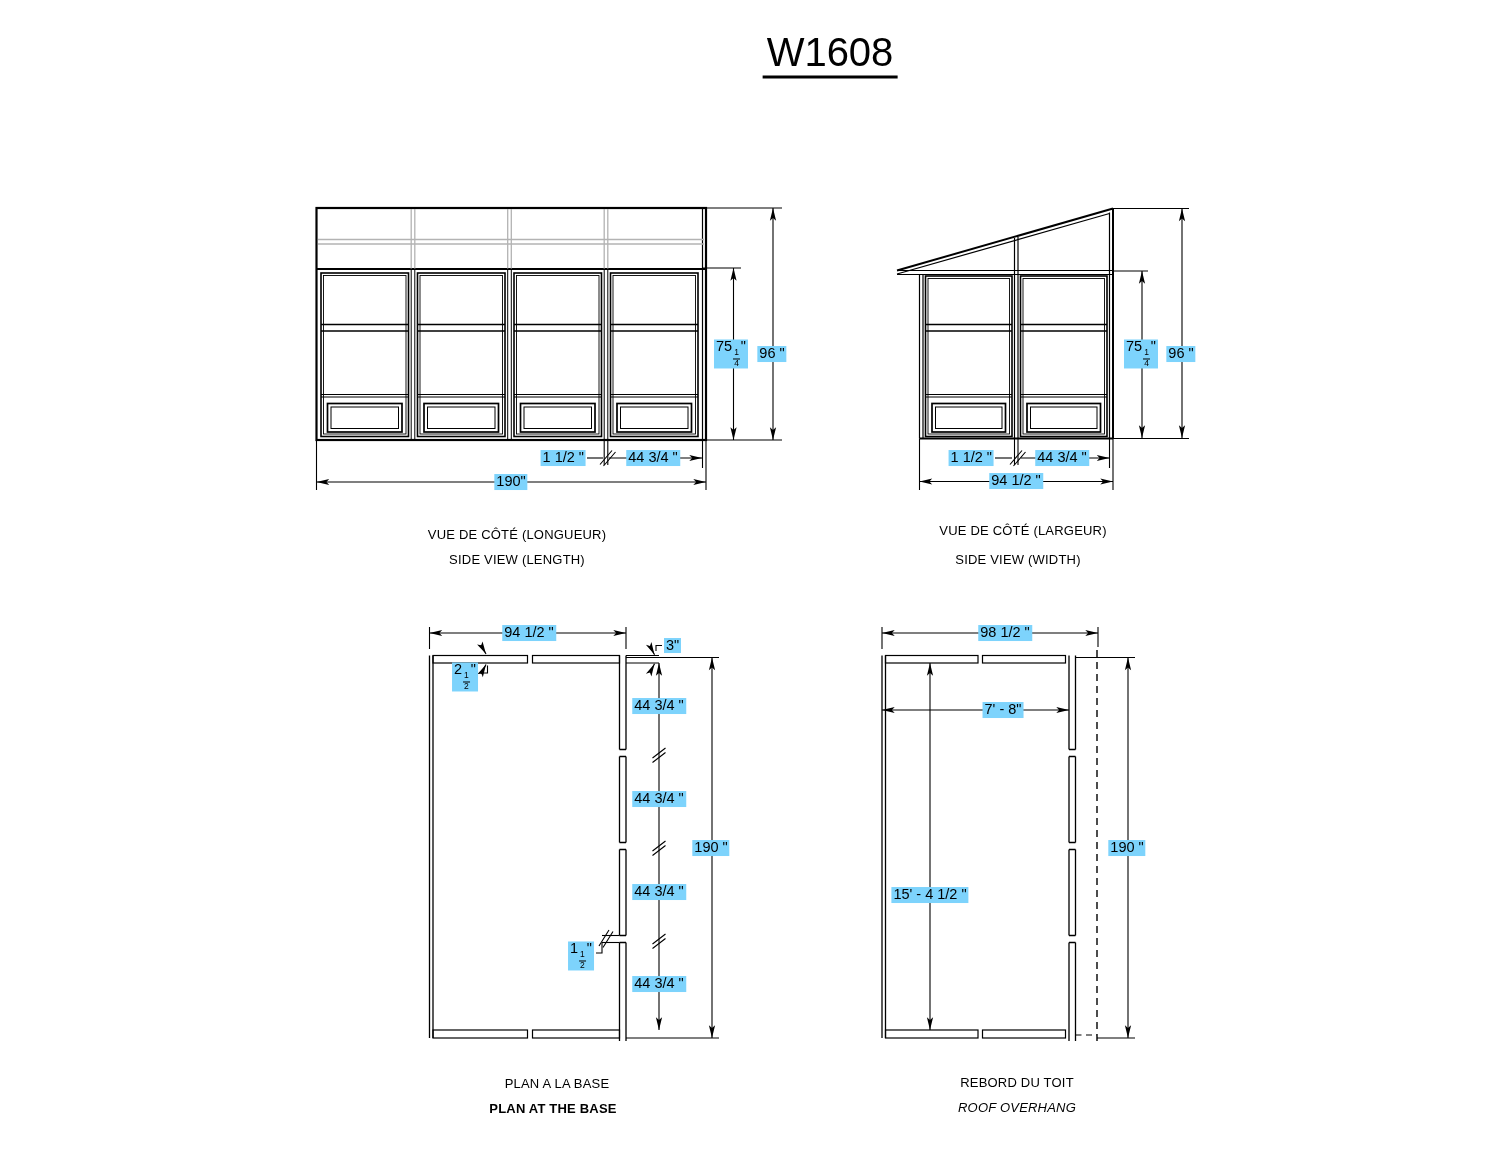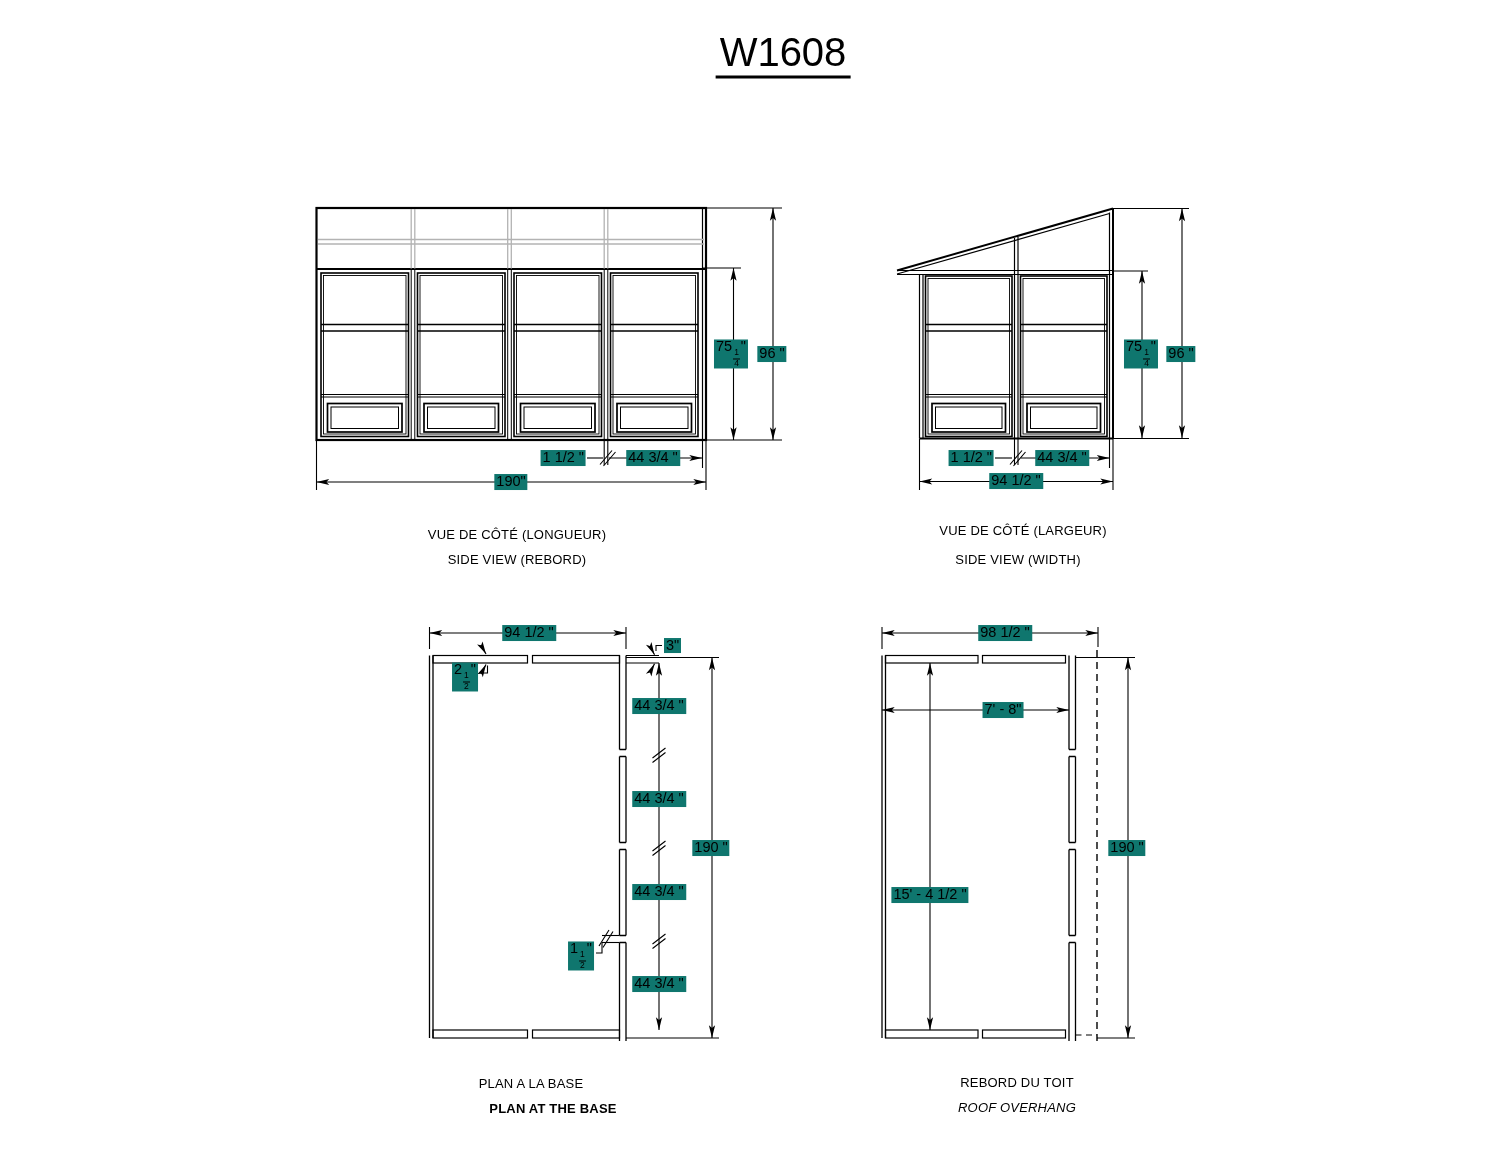--- a/index.html
+++ b/index.html
@@ -1,24 +1,24 @@
 <!DOCTYPE html>
 <html><head>
 <meta charset="utf-8">
 <style>
   html,body{margin:0;padding:0;background:#fff;}
   #sheet{position:relative;width:1500px;height:1159px;background:#ffffff;overflow:hidden;
          font-family:"Liberation Sans",sans-serif;color:#000;}
   #linework{position:absolute;left:0;top:0;}
   .lbl{position:absolute;white-space:nowrap;color:#000;}
-  .dim{font-size:14.5px;background:#0f766e;padding:0 2px;transform:translate(-50%,-50%);line-height:1.1;}
+  .dim{font-size:14.5px;background:#7dd3fc;padding:0 2px;transform:translate(-50%,-50%);line-height:1.1;}
   .dim.ra{transform:translate(-100%,-50%);}
   .dim.la{transform:translate(0,-50%);}
   .view-label{font-size:13px;transform:translate(-50%,-50%);letter-spacing:.2px;}
-  .sheet-title{font-size:40px;transform:translate(-50%,-50%);border-bottom:3px solid #000;padding:0 4px 1px 4px;}
+  .sheet-title{font-size:40px;transform:translate(-50%,-50%);border-bottom:3px solid #000;padding:0 4px 1px 4px;margin-left:47px;}
   .frac{display:inline-flex;flex-direction:column;align-items:center;font-size:8.5px;
         line-height:1.12;vertical-align:-4px;margin:0 1px;font-weight:400;}
   .fnum{border-bottom:1px solid #000;padding:0 1px;}
   .fden{padding:0 1px;}
 </style>
 </head>
 <body>
 
 <div id="sheet">
 
@@ -241,21 +241,21 @@
 
 <span class="lbl dim" style="left:731px;top:354px;"><span>75</span><span class="frac">
         <span class="fnum">1</span>
         <span class="fden">4</span>
       </span><span>"</span></span>
 <span class="lbl dim" style="left:772px;top:354px;">96 "</span>
 <span class="lbl dim ra" style="left:586px;top:458px;">1 1/2 "</span>
 <span class="lbl dim" style="left:653px;top:458px;">44 3/4 "</span>
 <span class="lbl dim" style="left:511px;top:482px;">190"</span>
 <span class="lbl view-label" style="left:517px;top:534px;">VUE DE CÔTÉ (LONGUEUR)</span>
-<span class="lbl view-label" style="left:517px;top:559px;">SIDE VIEW (REBORD)</span>
+<span class="lbl view-label" style="left:517px;top:559px;">SIDE VIEW (LENGTH)</span>
 
 <span class="lbl dim" style="left:1141px;top:354px;"><span>75</span><span class="frac">
         <span class="fnum">1</span>
         <span class="fden">4</span>
       </span><span>"</span></span>
 <span class="lbl dim" style="left:1181px;top:354px;">96 "</span>
 <span class="lbl dim ra" style="left:994px;top:458px;">1 1/2 "</span>
 <span class="lbl dim" style="left:1062px;top:458px;">44 3/4 "</span>
 <span class="lbl dim" style="left:1016px;top:481px;">94 1/2 "</span>
 <span class="lbl view-label" style="left:1023px;top:530px;">VUE DE CÔTÉ (LARGEUR)</span>
@@ -269,21 +269,21 @@
       </span><span>"</span></span>
 <span class="lbl dim" style="left:659px;top:706px;">44 3/4 "</span>
 <span class="lbl dim" style="left:659px;top:799px;">44 3/4 "</span>
 <span class="lbl dim" style="left:659px;top:892px;">44 3/4 "</span>
 <span class="lbl dim" style="left:659px;top:984px;">44 3/4 "</span>
 <span class="lbl dim ra" style="left:594px;top:956px;"><span>1</span><span class="frac">
         <span class="fnum">1</span>
         <span class="fden">2</span>
       </span><span>"</span></span>
 <span class="lbl dim" style="left:711px;top:848px;">190 "</span>
-<span class="lbl view-label" style="left:531px;top:1083px;">PLAN A LA BASE</span>
+<span class="lbl view-label" style="left:557px;top:1083px;">PLAN A LA BASE</span>
 <span class="lbl view-label" style="left:553px;top:1108px;font-weight:bold;">PLAN AT THE BASE</span>
 
 <span class="lbl dim" style="left:1005px;top:633px;">98 1/2 "</span>
 <span class="lbl dim" style="left:1003px;top:710px;">7' - 8"</span>
 <span class="lbl dim" style="left:930px;top:895px;">15' - 4 1/2 "</span>
 <span class="lbl dim" style="left:1127px;top:848px;">190 "</span>
 <span class="lbl view-label" style="left:1017px;top:1082px;">REBORD DU TOIT</span>
 <span class="lbl view-label" style="left:1017px;top:1107px;font-style:italic;">ROOF OVERHANG</span>
 
 </div>

